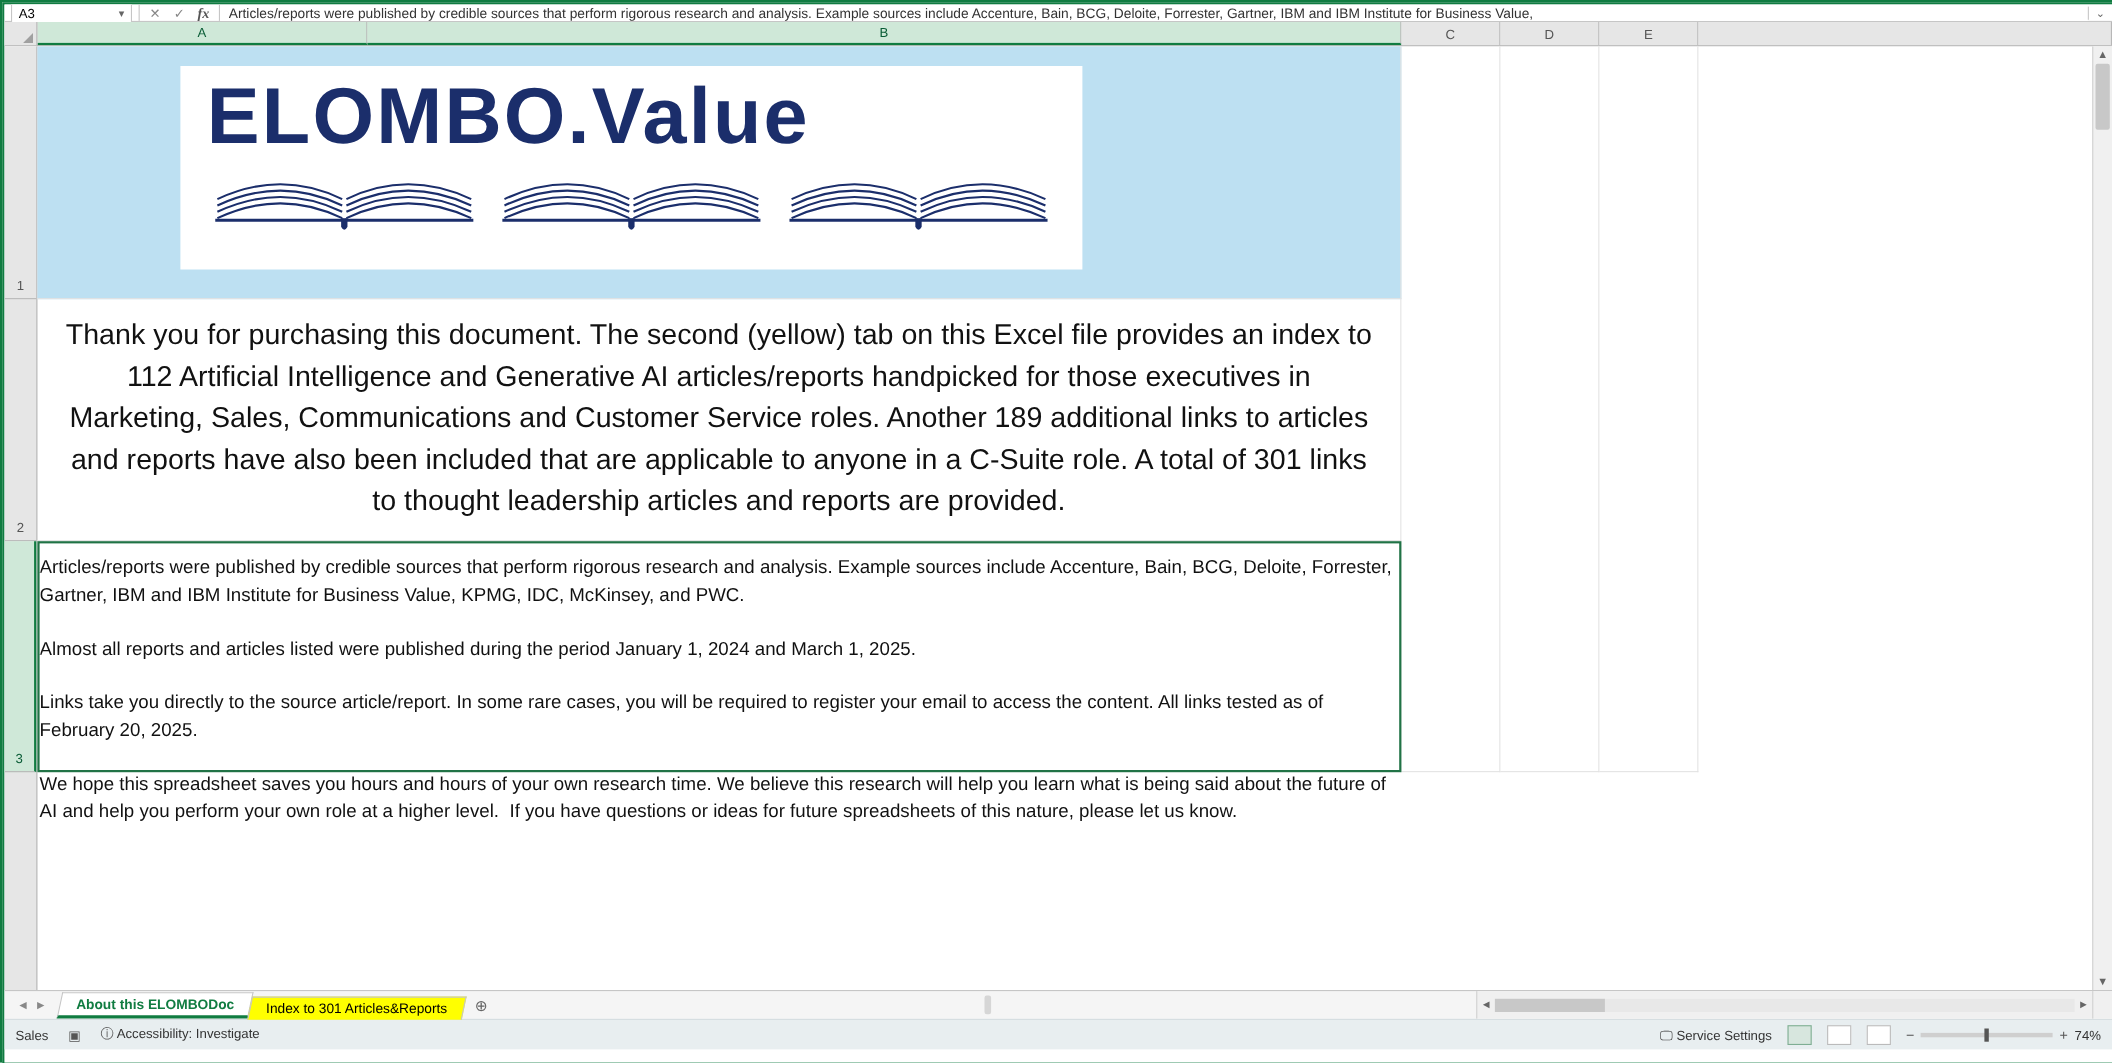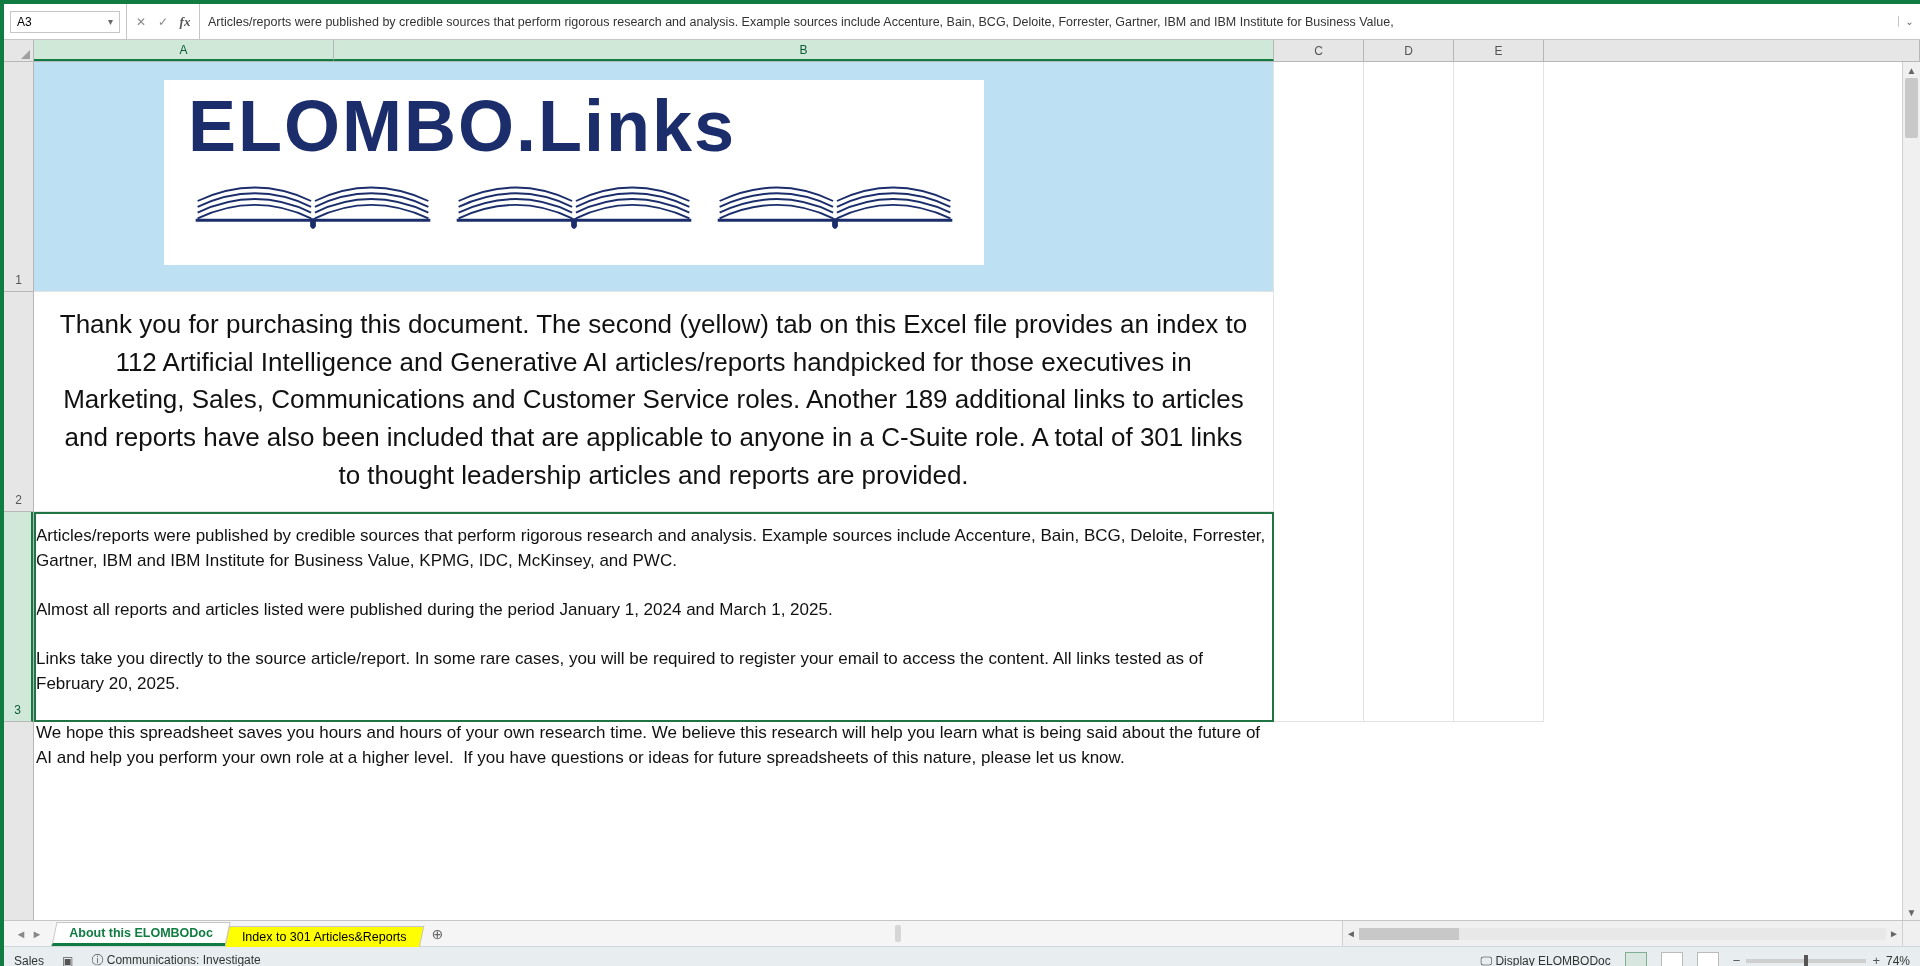--- a/index.html
+++ b/index.html
@@ -20,21 +20,21 @@
     font-size: 13px;
     background: #fff;
     overflow: hidden;
     border: 2px solid var(--excel-green);
   }
 
   
   .formula-bar {
     display: flex;
     align-items: center;
-    height: 36px;
+    height: 16px;
     border-bottom: 1px solid var(--border-gray);
     background: #fff;
   }
   .name-box {
     display: flex; align-items: center;
     width: 110px; height: 22px;
     margin: 0 6px;
     border: 1px solid var(--border-gray);
     padding: 0 6px;
     font-size: 12px;
@@ -237,21 +237,21 @@
     <div class="row-headers">
       <div class="rh row1">1</div>
       <div class="rh row2">2</div>
       <div class="rh row3 sel">3</div>
     </div>
 
     <div class="cells">
 
       <div class="cell logo-cell" style="left:0; top:0; width:1240px; height:230px;">
         <div class="logo-inner">
-          <div class="logo-text">ELOMBO.Links</div>
+          <div class="logo-text">ELOMBO.Value</div>
           <div class="books">
             <span class="book">
               <svg viewBox="0 0 260 60">
                   <g stroke="#1b2e6b" stroke-width="2" fill="none">
                 <path d="M10 48 Q70 20 128 48 M132 48 Q190 20 250 48"></path>
                 <path d="M10 42 Q70 14 128 42 M132 42 Q190 14 250 42"></path>
                 <path d="M10 36 Q70 8 128 36 M132 36 Q190 8 250 36"></path>
                 <path d="M10 30 Q70 2 128 30 M132 30 Q190 2 250 30"></path>
                 <path d="M8 50 L252 50" stroke-width="3"></path>
                 <path d="M128 48 L128 56 Q130 60 132 56 L132 48" fill="#1b2e6b"></path>
@@ -336,27 +336,27 @@
   </div>
   <div class="hscroll-end"></div>
 </div>
 
 <div class="status-bar">
   <div class="status-left">
     <span>Sales</span>
     <span class="ic">▣</span>
     <span>
       <span class="ic">ⓘ</span>
-      <span>Communications: Investigate</span>
+      <span>Accessibility: Investigate</span>
     </span>
   </div>
   <div class="status-right">
     <span>
       <span class="ic">🖵</span>
-      <span>Display ELOMBODoc</span>
+      <span>Service Settings</span>
     </span>
     <div class="view-btn active"></div>
     <div class="view-btn"></div>
     <div class="view-btn"></div>
     <div class="zoom">
       <span class="minus">−</span>
       <div class="zoom-track">
         <div class="zoom-thumb"></div>
       </div>
       <span class="plus">+</span>

